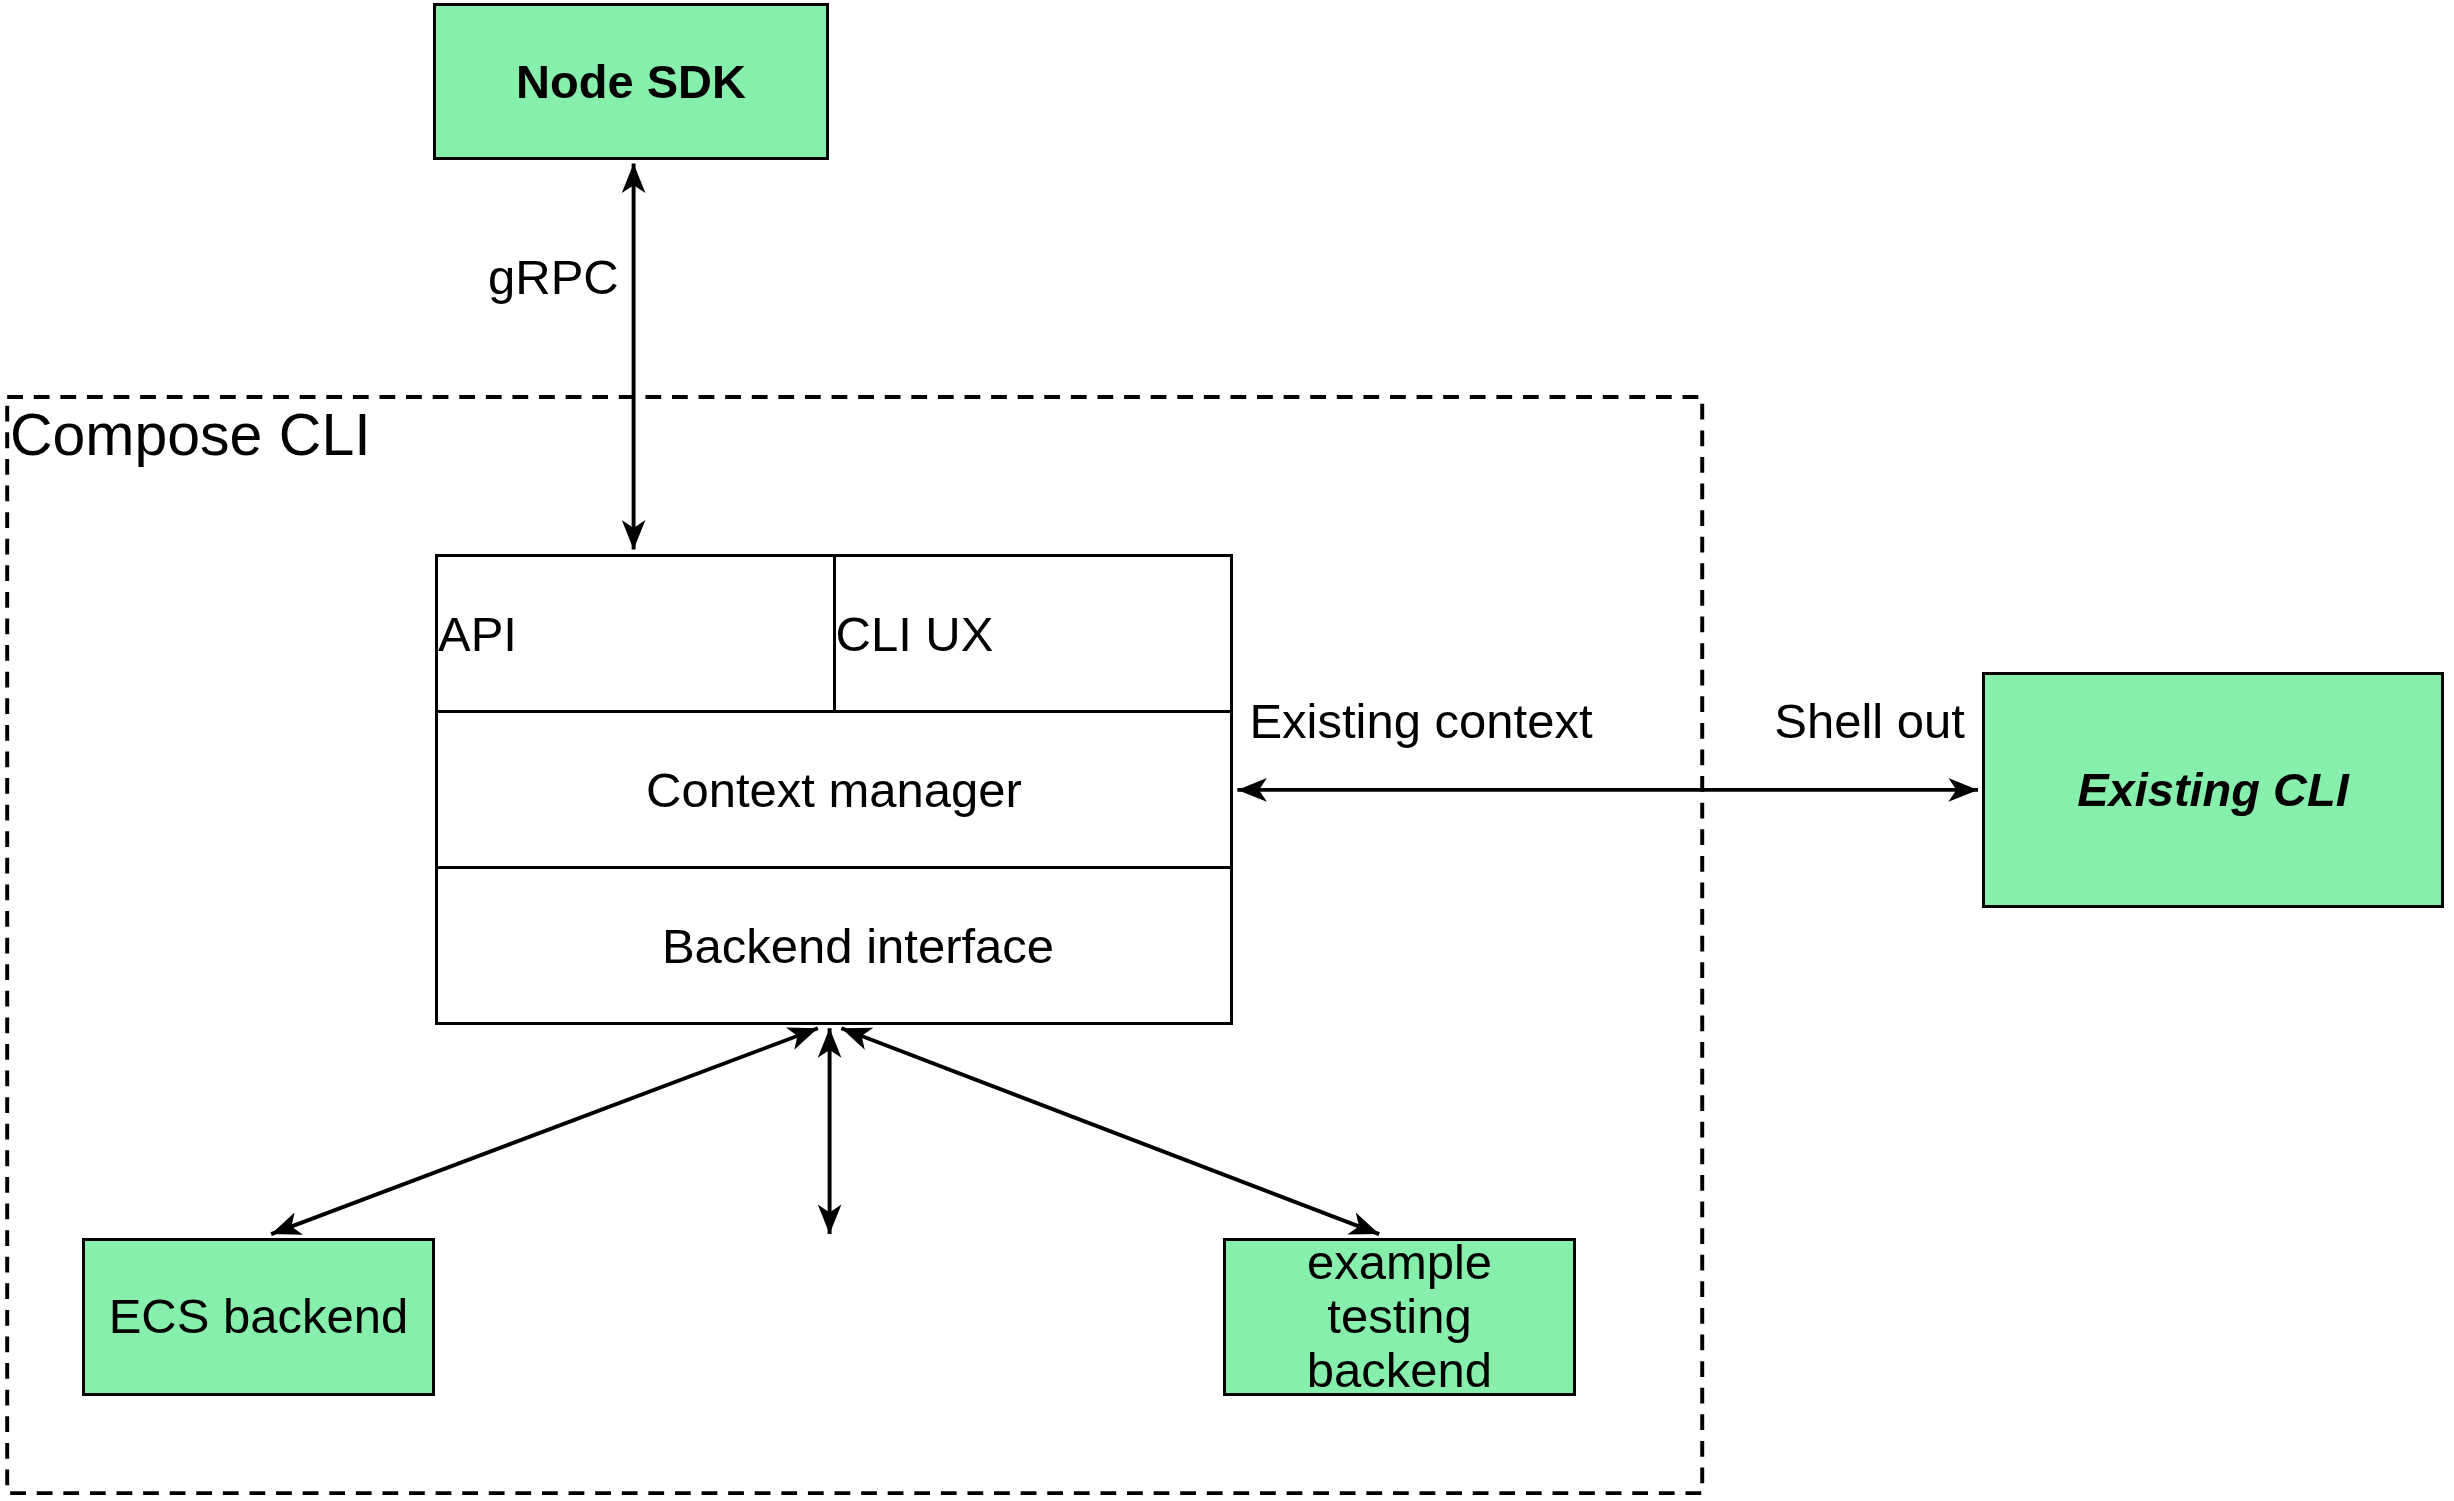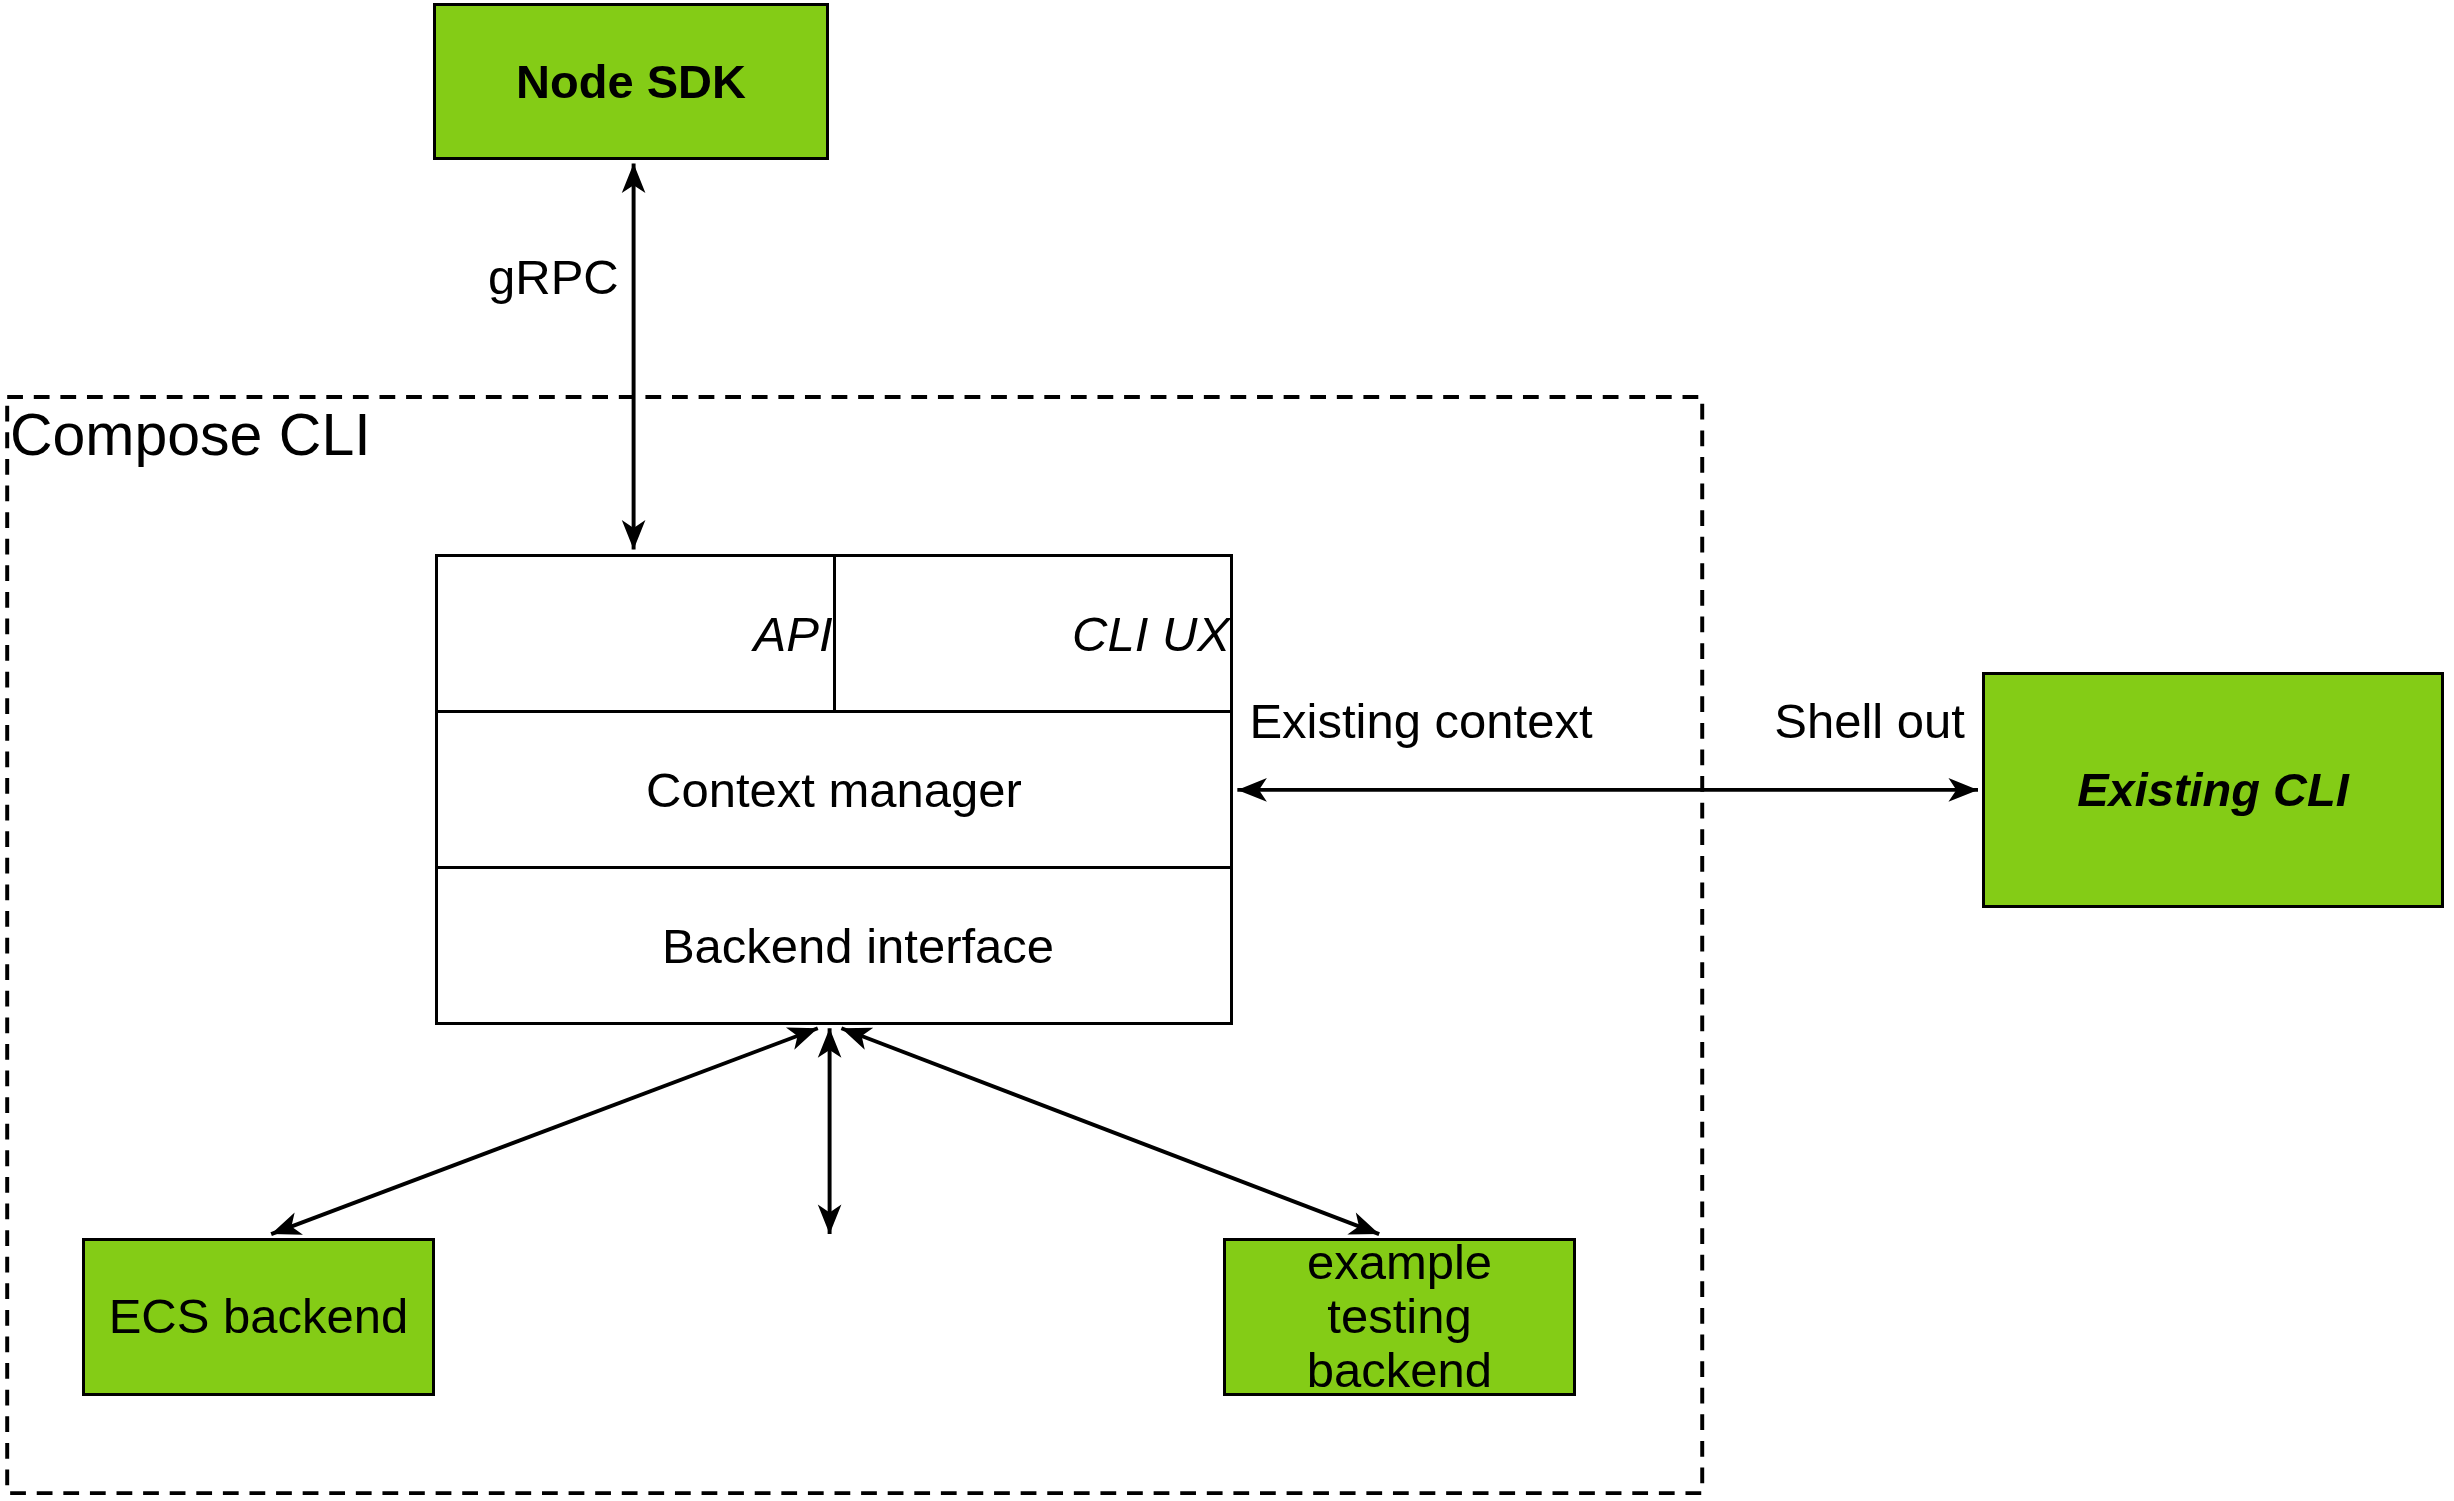--- a/index.html
+++ b/index.html
@@ -20,21 +20,21 @@
     position: absolute;
     left: 0;
     top: 0;
     width: 2455px;
     height: 1501px;
   }
   .box {
     position: absolute;
     box-sizing: border-box;
     border: 3.9px solid #000000;
-    background: #84cc16;
+    background: #86efac;
     display: flex;
     align-items: center;
     justify-content: center;
     text-align: center;
     font-size: 49px;
     line-height: 1.1;
   }
   .bold { font-weight: bold; }
   .label {
     position: absolute;
@@ -49,21 +49,21 @@
     position: absolute;
     left: 435px; top: 554px; width: 798px; height: 471px;
     box-sizing: border-box;
     border: 3.9px solid #000000;
     background: #ffffff;
     display: flex;
     flex-direction: column;
     font-size: 49px;
   }
   .stack-row1 { flex: 1; display: flex; border-bottom: 3.9px solid #000000; }
-  .cell { flex: 1; display: flex; align-items: center; justify-content: flex-end; font-style: italic; }
+  .cell { flex: 1; display: flex; align-items: center; justify-content: flex-start; }
   .cell-api { border-right: 3.9px solid #000000; }
   .stack-row2 { flex: 1; display: flex; align-items: center; justify-content: center; border-bottom: 3.9px solid #000000; }
   .stack-row3 { flex: 1; display: flex; align-items: center; justify-content: center; padding-left: 48px; }
   .ecs-backend     { left: 82px;   top: 1238px; width: 353px; height: 158px; text-align: center; }
   .aci-backend     { left: 652px;  top: 1238px; width: 353px; height: 158px; }
   .example-backend { left: 1223px; top: 1238px; width: 353px; height: 158px; white-space: normal; padding: 0 4px; }
   .compose-label          { left: 9.9px;   top: 406px; font-size: 59px; font-weight: normal; }
   .grpc-label             { left: 488px;  top: 253px; }
   .existing-context-label { left: 1246px; top: 697px; width: 350px; text-align: center; }
   .shell-out-label        { left: 1719px; top: 697px; width: 246px; text-align: right; }

